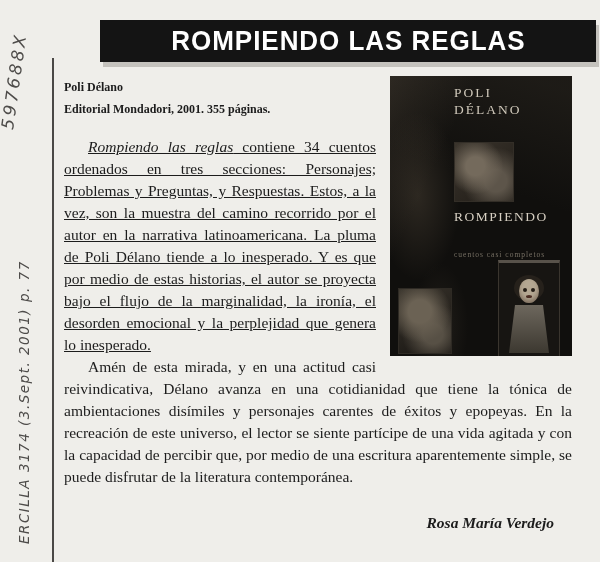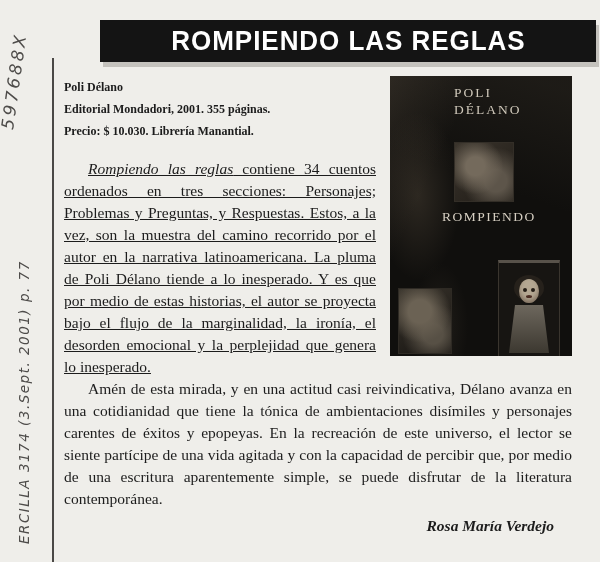--- a/index.html
+++ b/index.html
@@ -47,21 +47,21 @@
   
   .article{
     position:absolute;left:64px;top:76px;width:508px;
     font-size:15.5px;line-height:22px;text-align:justify;
   }
   .meta{font-weight:bold;font-size:12px;line-height:22px;text-align:left;}
   .article p{margin:0;text-indent:24px;}
   .article p.first{margin-top:16px;text-decoration:underline;}
   .lead-italic{font-style:italic;}
   .byline{
-    margin:5px 18px 0 0;text-align:right;
+    margin:24px 18px 0 0;text-align:right;
     font-weight:bold;font-style:italic;font-size:15.5px;
   }
   
   .book-cover{
     float:right;width:182px;height:280px;margin:0 0 10px 14px;
     position:relative;background:#100f0d;overflow:hidden;
   }
   .cover-art{
     position:absolute;inset:0;
     background:
@@ -76,21 +76,21 @@
   }
   .cover-photo-top{
     position:absolute;left:64px;top:66px;width:58px;height:58px;
     background:
       radial-gradient(circle at 35% 40%, #746a5c 0 18%, rgba(0,0,0,0) 55%),
       radial-gradient(circle at 70% 65%, #5d554a 0 20%, rgba(0,0,0,0) 60%),
       linear-gradient(140deg,#3a342c,#1f1b16);
     border:1px solid #332e27;
   }
   .cover-title{
-    position:absolute;left:52px;top:132px;
+    position:absolute;left:64px;top:132px;
     color:#d6cfc2;font-size:13.5px;line-height:17px;letter-spacing:1.5px;
   }
   .cover-subtitle{
     position:absolute;left:64px;top:168px;
     color:rgba(200,190,170,0.55);font-size:7.5px;letter-spacing:1px;
   }
   .cover-photo-left{
     position:absolute;left:8px;top:212px;width:52px;height:64px;
     background:
       radial-gradient(circle at 40% 35%, #6b6254 0 22%, rgba(0,0,0,0) 60%),
@@ -145,37 +145,37 @@
   <div class="book-cover">
     <div class="cover-art"></div>
     <div class="cover-author">
       <div>POLI</div>
       <div>DÉLANO</div>
     </div>
     <div class="cover-photo-top"></div>
     <div class="cover-title">
       <div>ROMPIENDO</div>
     </div>
+    <div class="cover-subtitle">cuentos casi completos</div>
     <div class="cover-photo-left"></div>
     <div class="doll-panel">
       <div class="doll-hair"></div>
       <div class="doll-face">
         <div class="doll-eye l"></div>
         <div class="doll-eye r"></div>
         <div class="doll-mouth"></div>
       </div>
       <div class="doll-body"></div>
     </div>
     <div class="publisher-bar">
       <span>MONDADORI</span>
     </div>
   </div>
 
   <div class="meta">Poli Délano</div>
   <div class="meta">Editorial Mondadori, 2001. 355 páginas.</div>
-  <div class="meta">Precio: $ 10.030. Librería Manantial.</div>
 
   <p class="first"><span class="lead-italic">Rompiendo las reglas</span><span> contiene 34 cuentos ordenados en tres secciones: Personajes; Problemas y Preguntas, y Respuestas. Estos, a la vez, son la muestra del camino recorrido por el autor en la narrativa latinoamericana. La pluma de Poli Délano tiende a lo inesperado. Y es que por medio de estas historias, el autor se proyecta bajo el flujo de la marginalidad, la ironía, el desorden emocional y la perplejidad que genera lo inesperado.</span></p>
 
   <p>Amén de esta mirada, y en una actitud casi reivindicativa, Délano avanza en una cotidianidad que tiene la tónica de ambientaciones disímiles y personajes carentes de éxitos y epopeyas. En la recreación de este universo, el lector se siente partícipe de una vida agitada y con la capacidad de percibir que, por medio de una escritura aparentemente simple, se puede disfrutar de la literatura contemporánea.</p>
 
   <div class="byline">Rosa María Verdejo</div>
 </div>
 
 </body></html>

